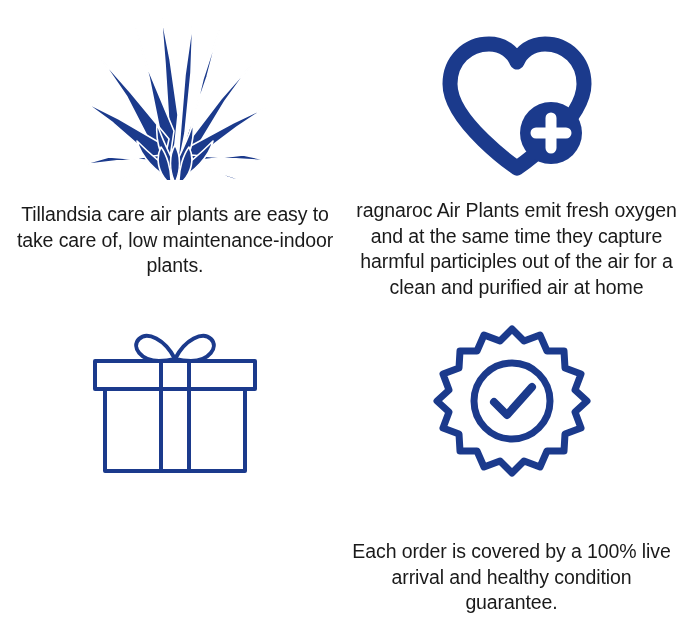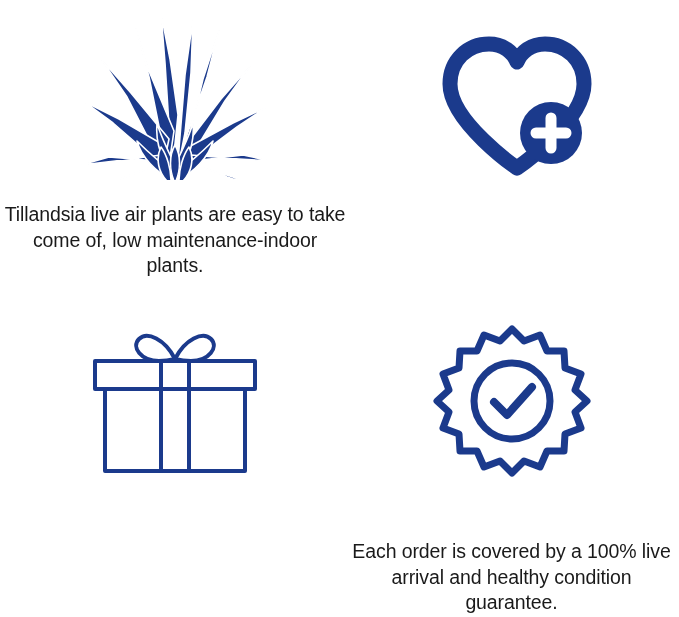--- a/index.html
+++ b/index.html
@@ -103,31 +103,32 @@
           <path d="M100 172 C112 160 120 138 118 118 C114 132 106 148 100 160 Z"></path>
           <path d="M96 174 C82 168 66 152 62 136 C74 148 88 160 98 166 Z"></path>
           <path d="M104 174 C118 168 134 152 138 136 C126 148 112 160 102 166 Z"></path>
 
           <path d="M92 176 C84 168 80 154 86 142 C92 150 96 164 96 176 Z"></path>
           <path d="M108 176 C116 168 120 154 114 142 C108 150 104 164 104 176 Z"></path>
           <path d="M100 178 C94 166 94 150 100 140 C106 150 106 166 100 178 Z"></path>
         </g>
       </svg>
     </div>
-    <div class="caption tl">Tillandsia live air plants are easy to take come of, low maintenance-indoor plants.</div>
+    <div class="caption tl">Tillandsia care air plants are easy to take care of, low maintenance-indoor plants.</div>
   </div>
 
   <div class="feature-cell cell-tr">
     <div class="icon-box tr">
       <svg width="170" height="150" viewBox="0 0 170 150" aria-hidden="true">
         <path d="M85 138 C85 138 18 92 18 54 C18 30 36 14 57 14 C71 14 81 22 85 32 C89 22 99 14 113 14 C134 14 152 30 152 54 C152 92 85 138 85 138 Z" fill="none" stroke="#1b3a8c" stroke-width="15" stroke-linejoin="round" stroke-linecap="round"></path>
         <circle cx="119" cy="103" r="31" fill="#1b3a8c"></circle>
         <path d="M119 88 L119 118 M104 103 L134 103" stroke="#ffffff" stroke-width="11" stroke-linecap="round"></path>
       </svg>
     </div>
+    <div class="caption tr">ragnaroc Air Plants emit fresh oxygen and at the same time they capture harmful participles out of the air for a clean and purified air at home</div>
   </div>
 
   <div class="feature-cell cell-bl">
     <div class="icon-box bl">
       <svg width="180" height="160" viewBox="0 0 180 160" aria-hidden="true">
         <g fill="none" stroke="#1b3a8c" stroke-width="4" stroke-linejoin="round" stroke-linecap="round">
 
           <path d="M90 38 C80 18 62 10 54 18 C46 26 56 40 74 40 C80 40 86 39 90 38 Z"></path>
           <path d="M90 38 C100 18 118 10 126 18 C134 26 124 40 106 40 C100 40 94 39 90 38 Z"></path>
 

